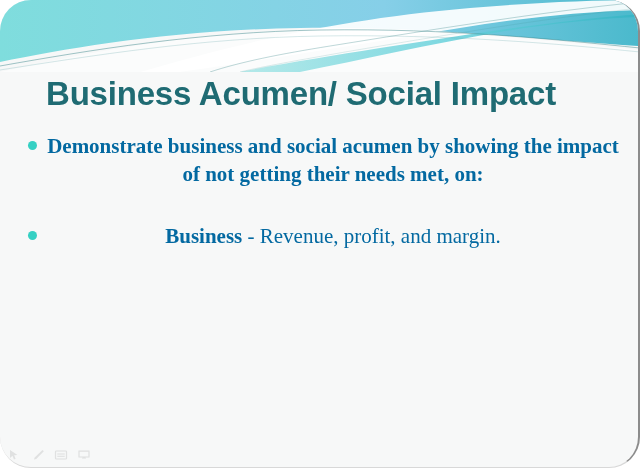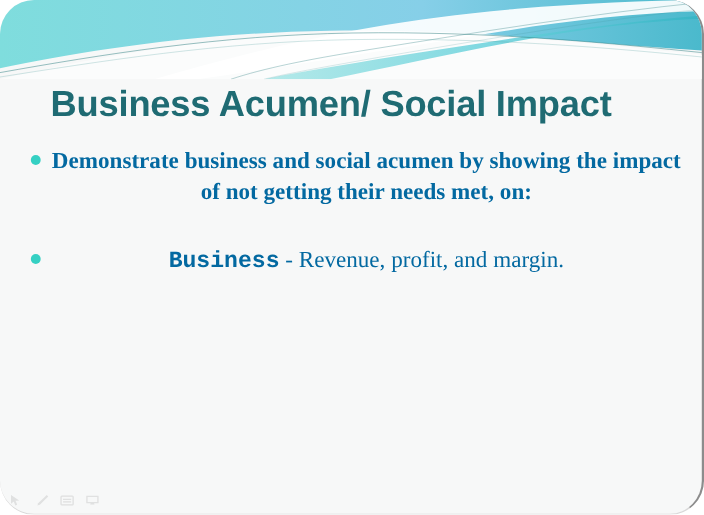--- a/index.html
+++ b/index.html
@@ -72,21 +72,20 @@
     font-size: 21px;
     line-height: 28px;
     color: #0369a1;
     text-align: center;
   }
   .bullet-text.bold {
     font-weight: bold;
   }
   .lead {
     font-weight: bold;
-    font-family: Liberation Mono, monospace;
   }
   .rest {
     font-weight: normal;
     margin-top: 26px;
   }
   .gap-lg { height: 30px; }
   .gap-md { height: 28px; }
 
   
   #show-toolbar {

